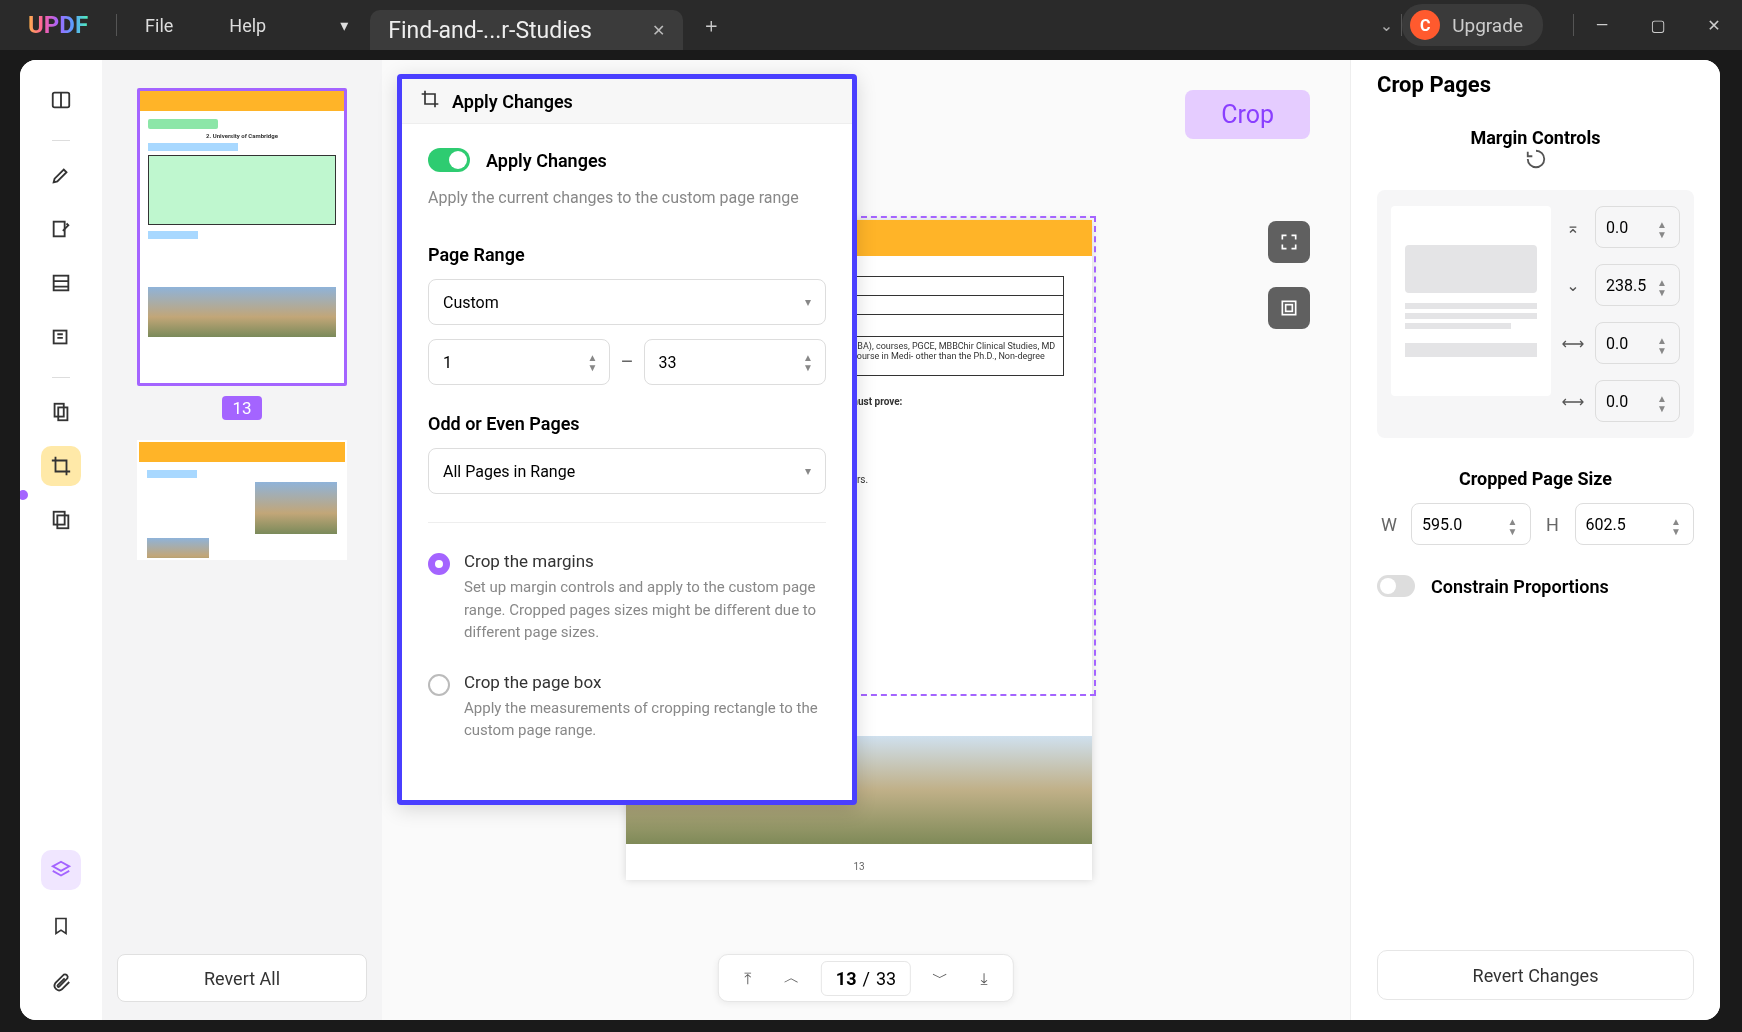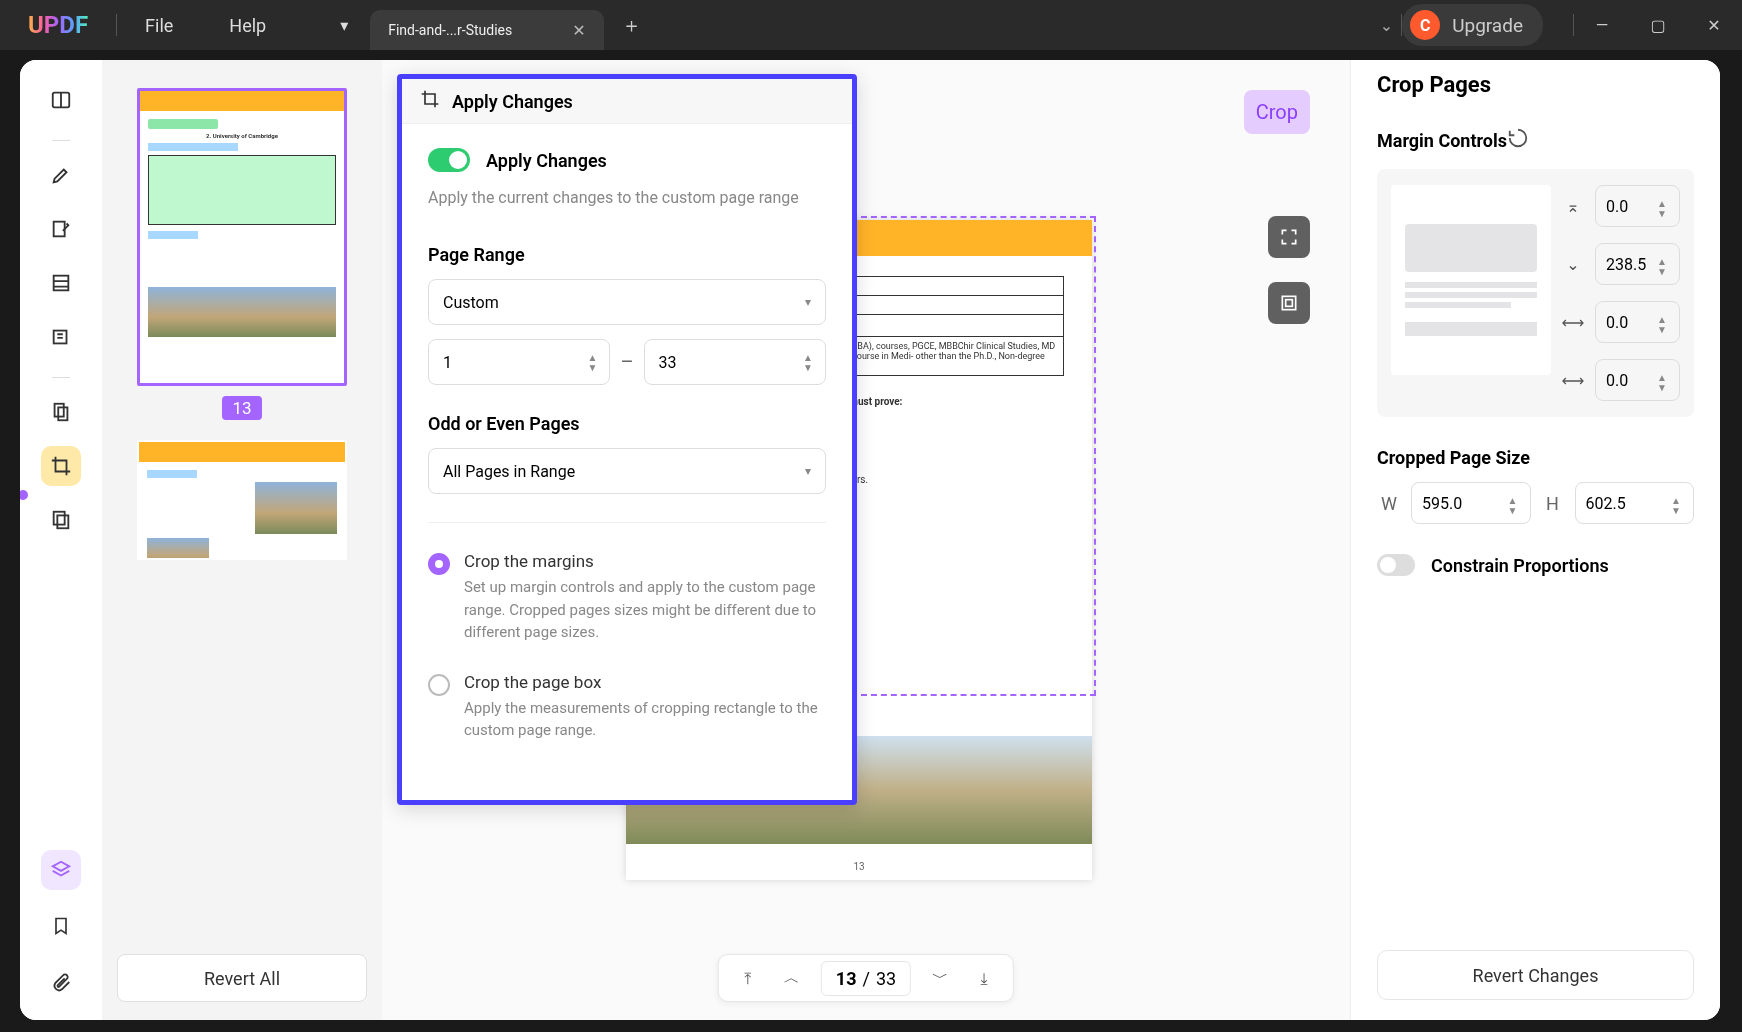--- a/index.html
+++ b/index.html
@@ -6,21 +6,21 @@
 body { background:#1a1a1a; width:1742px; height:1032px; overflow:hidden; }
 
 
 .titlebar { height:50px; background:#2a2a2a; display:flex; align-items:center; color:#ddd; position:relative; }
 .logo { font-weight:bold; font-size:24px; margin:6px 28px; background:linear-gradient(90deg,#ffb347 0%,#ff5e9e 25%,#a464ff 50%,#5b9fff 75%,#4ff0b7 100%); -webkit-background-clip:text; background-clip:text; color:transparent; }
 .vdiv { width:1px; height:22px; background:#555; }
 .menu-item { padding:0 28px; font-size:18px; cursor:pointer; }
 .tabbar { display:flex; align-items:center; margin-left:30px; height:100%; }
 .tab-dropdown { width:40px; height:40px; display:flex; align-items:center; justify-content:center; margin-right:6px; }
 .tab { background:#3b3b3b; border-radius:10px 10px 0 0; height:40px; display:flex; align-items:center; padding:0 18px; gap:60px; margin-top:10px; }
-.tab-title { color:#eee; font-size:14px; }
+.tab-title { color:#eee; font-size:23px; }
 .new-tab { color:#ccc; font-size:20px; margin-left:18px; cursor:pointer; }
 .window-controls { position:absolute; right:0; display:flex; align-items:center; gap:0; }
 .upgrade-pill { display:flex; align-items:center; gap:12px; background:#3a3a3a; margin-right:30px; padding:6px 20px 6px 8px; border-radius:20px; }
 .upgrade-avatar { width:30px; height:30px; border-radius:50%; background:#ff5a2e; color:#fff; display:flex; align-items:center; justify-content:center; font-weight:bold; font-size:16px; }
 .upgrade-text { color:#ccc; font-size:19px; }
 .wc-btn { width:56px; height:50px; display:flex; align-items:center; justify-content:center; color:#ccc; font-size:16px; }
 .chev { margin-right:8px; color:#aaa; }
 
 
 .app { position:absolute; top:50px; left:0; right:0; bottom:0; }
@@ -52,21 +52,21 @@
 .doc-page { position:absolute; left:244px; top:160px; width:466px; height:660px; background:#fff; box-shadow:0 0 8px rgba(0,0,0,0.15); }
 .doc-topbar { height:36px; background:#ffb428; }
 .doc-content { padding:20px 28px; font-size:10px; color:#333; }
 .doc-table { width:100%; border-collapse:collapse; font-size:9px; }
 .doc-table td { border:1px solid #333; padding:4px 6px; }
 .crop-dashed { position:absolute; left:240px; top:156px; width:474px; height:480px; border:2px dashed #a464ff; pointer-events:none; }
 .doc-photo { position:absolute; left:0; bottom:36px; width:100%; height:108px; background:linear-gradient(180deg,#cfe0ee 0%,#c0b088 50%,#7f8a58 100%); }
 .doc-pagenum { position:absolute; bottom:8px; width:100%; text-align:center; font-size:10px; color:#666; }
 
 .action-group { position:absolute; right:40px; top:30px; display:flex; flex-direction:column; gap:12px; }
-.crop-main-btn { background:#e5ccff; color:#8a3fff; border:none; border-radius:8px; padding:10px 12px; font-size:20px; cursor:pointer; }
+.crop-main-btn { background:#e5ccff; color:#8a3fff; border:none; border-radius:8px; padding:10px 36px; font-size:25px; cursor:pointer; }
 .square-btn { width:42px; height:42px; align-self:flex-end; border-radius:8px; background:#606060; display:flex; align-items:center; justify-content:center; color:#fff; cursor:pointer; margin-top:70px; }
 .square-btn+.square-btn { margin-top:12px; }
 
 
 .popover { position:absolute; left:15px; top:14px; width:460px; background:#fff; border:5px solid #4a3fff; border-radius:4px; padding:0; z-index:10; box-shadow:0 4px 20px rgba(0,0,0,.15); }
 .popover-head { display:flex; align-items:center; gap:12px; padding:10px 18px; border-bottom:1px solid #eee; background:#f7f7f7; font-size:18px; font-weight:600; }
 .popover-body { padding:24px 26px 30px; }
 .row { display:flex; align-items:center; gap:16px; margin-bottom:14px; }
 .switch { width:42px; height:24px; border-radius:12px; background:#2ecc71; position:relative; }
 .switch::after { content:""; position:absolute; right:3px; top:3px; width:18px; height:18px; border-radius:50%; background:#fff; }
@@ -88,21 +88,21 @@
 
 
 .pagebar { position:absolute; bottom:18px; left:50%; transform:translateX(-50%); height:48px; background:#fff; border:1px solid #e6e6e6; border-radius:10px; display:flex; align-items:center; gap:14px; padding:0 14px; box-shadow:0 2px 6px rgba(0,0,0,.06); }
 .pagebar .nav-btn { width:30px; text-align:center; color:#555; font-size:16px; cursor:pointer; }
 .pagebar .page-input-box { border:1px solid #e6e6e6; border-radius:6px; padding:6px 14px; font-size:18px; display:flex; gap:6px; }
 .pagebar .cur { font-weight:700; }
 
 
 .rightpanel { width:370px; border-left:1px solid #eee; padding:12px 26px 0; position:relative; background:#fff; }
 .rp-title { font-size:22px; font-weight:700; margin-bottom:30px; }
-.rp-sub { display:flex; justify-content:flex-start; align-items:center; font-size:18px; font-weight:700; margin-bottom:16px; }
+.rp-sub { display:flex; justify-content:flex-end; align-items:center; font-size:18px; font-weight:700; margin-bottom:16px;flex-direction:column; }
 .rp-grid { display:flex; gap:10px; background:#f6f6f7; border-radius:8px; padding:16px 14px; }
 .rp-preview { width:160px; height:190px; background:#fff; border-radius:4px; padding:18px 14px; display:flex; flex-direction:column; justify-content:center; }
 .rp-preview .block { height:48px; background:#e4e4e6; margin-bottom:10px; border-radius:4px; }
 .rp-fields { flex:1; display:flex; flex-direction:column; gap:16px; }
 .rp-field { display:flex; align-items:center; gap:10px; }
 .rp-icon { width:24px; color:#555; text-align:center; }
 .rp-input { flex:1; height:42px; border:1px solid #ddd; border-radius:8px; padding:0 10px; font-size:16px; display:flex; align-items:center; justify-content:space-between; position:relative; }
 .rp-section { margin-top:30px; }
 .rp-dim-row { display:flex; align-items:center; gap:10px; }
 .rp-dim-row .lab { font-size:18px; color:#666; width:24px; text-align:center; }

